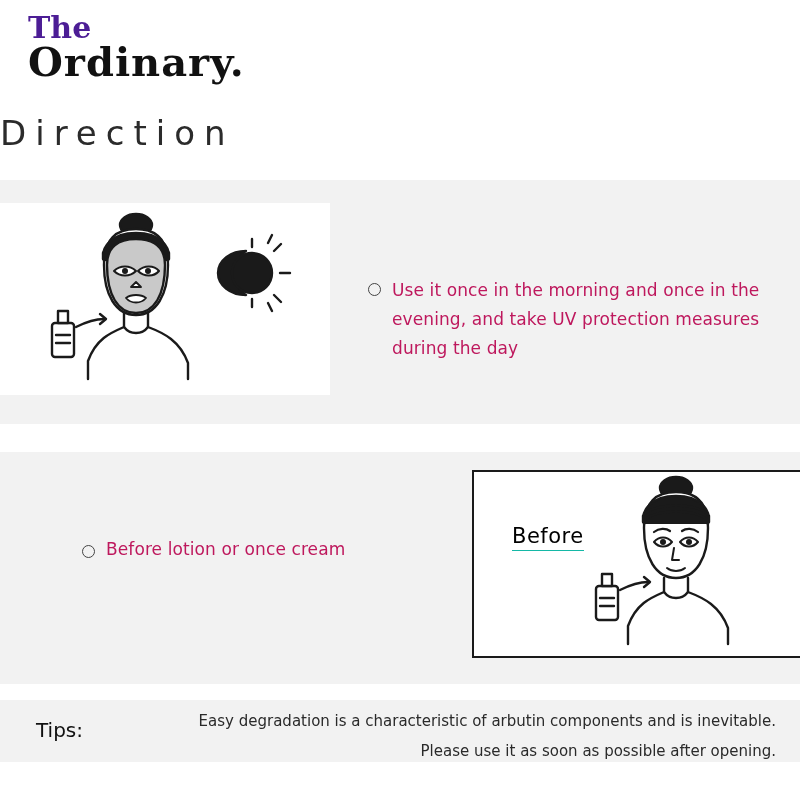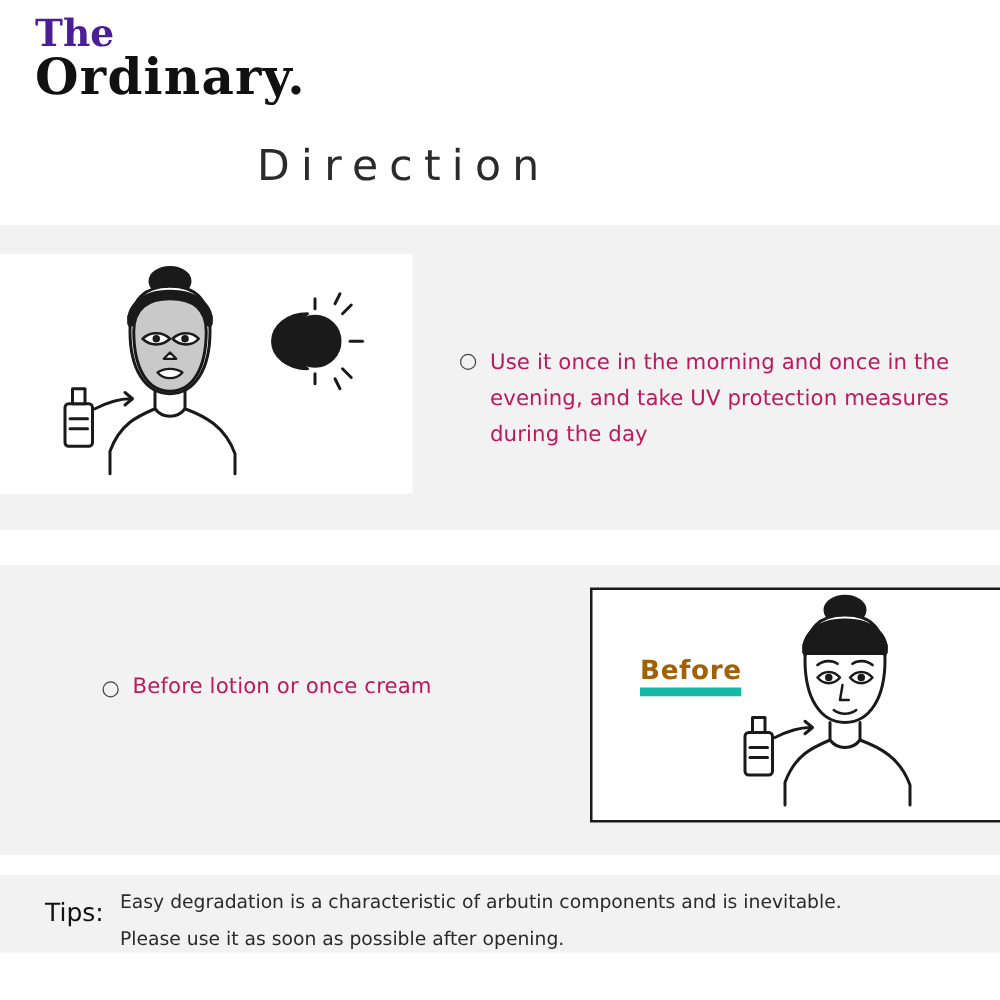--- a/index.html
+++ b/index.html
@@ -46,21 +46,21 @@
     color: #111;
     margin-top: -2px;
   }
 
   
   .direction-title {
     position: absolute;
     left: 0;
     top: 113px;
     width: 646px;
-    text-align: center;
+    text-align: left;
     font-size: 34px;
     letter-spacing: 9px;
     color: #2b2b2b;
     font-family: "DejaVu Sans", sans-serif;
   }
 
   
   .band {
     position: absolute;
     left: 0;
@@ -139,25 +139,24 @@
     letter-spacing: 0.1px;
   }
   .step2-block .bullet-text { line-height: 1.4; }
 
   
   .before-label {
     position: absolute;
     left: 512px;
     top: 524px;
     font-size: 21px;
-    color: #a16207;
+    color: #000000;
     letter-spacing: 0.5px;
-    border-bottom: 7px solid #14b8a6;
+    border-bottom: 1px solid #14b8a6;
     padding-bottom: 2px;
-    font-weight: bold;
   }
 
   
   .tips-wrap {
     position: absolute;
     left: 0;
     top: 700px;
     width: 800px;
     height: 62px;
     display: flex;
@@ -174,20 +173,21 @@
   .tips-lines {
     position: absolute;
     left: 96px;
     top: 6px;
     width: 680px;
   }
   .tips-line {
     font-size: 15px;
     line-height: 2.0;
     color: #2a2a2a;
+    text-align: right;
   }
 </style>
 </head>
 <body>
 
 <div class="page">
 
   <div class="band band-top"></div>
   <div class="band band-bottom"></div>
   <div class="band band-tips"></div>

